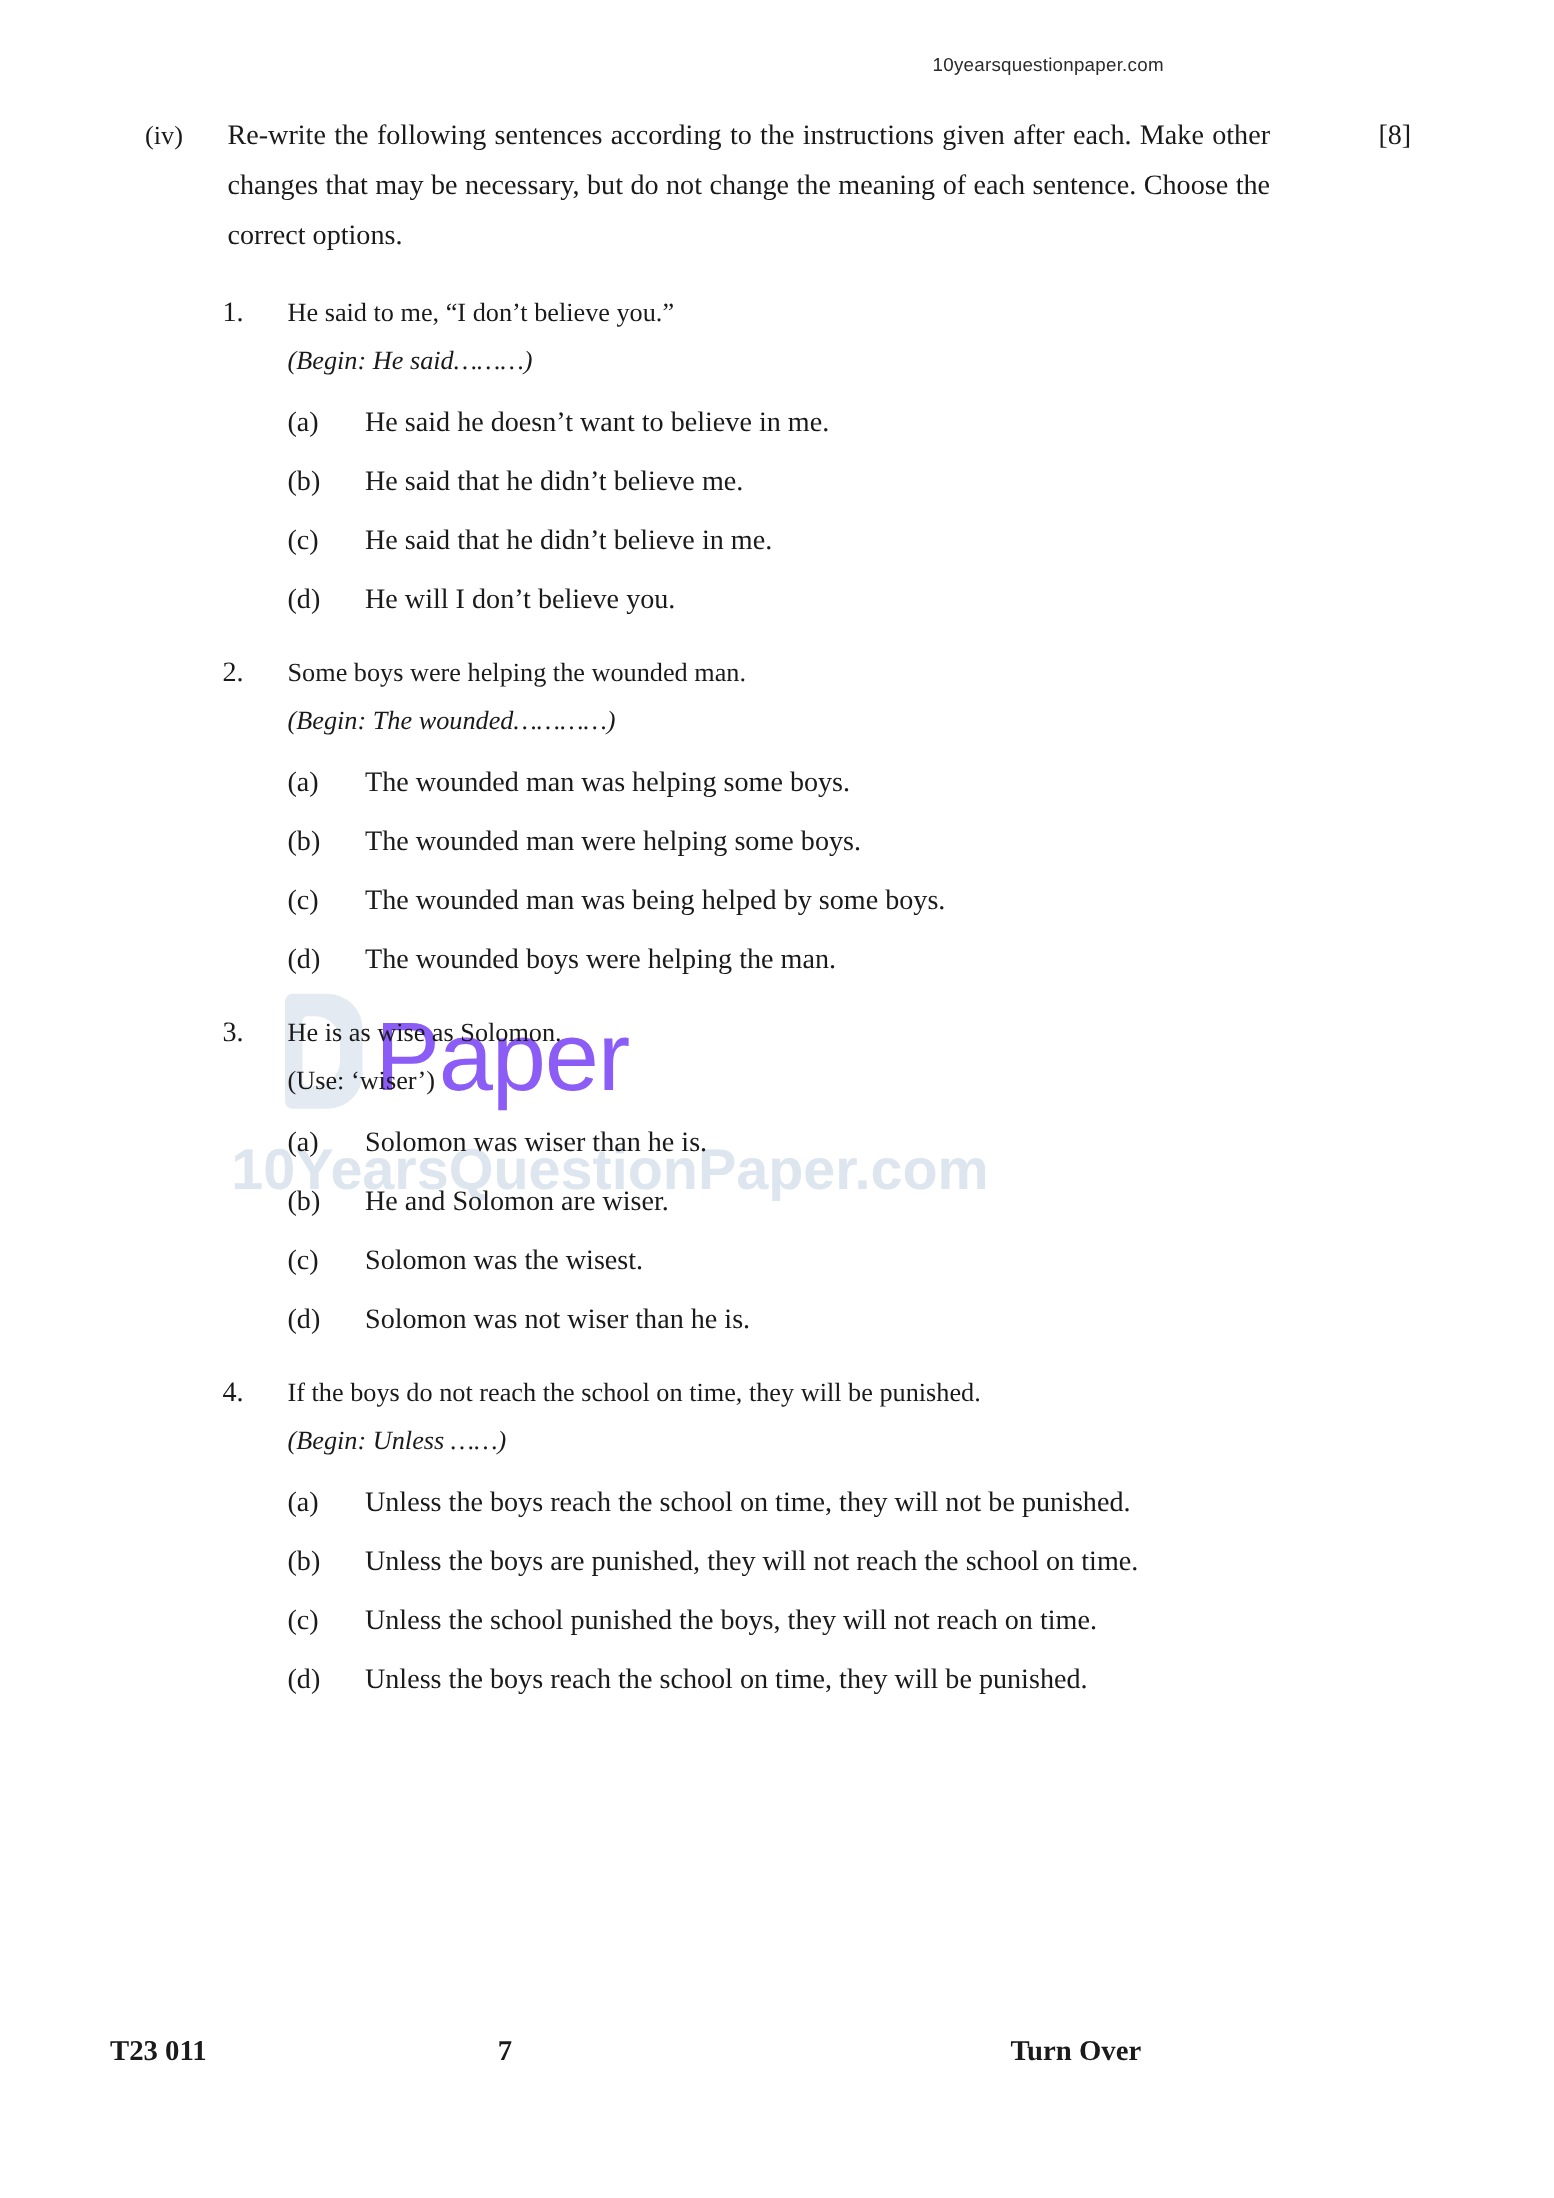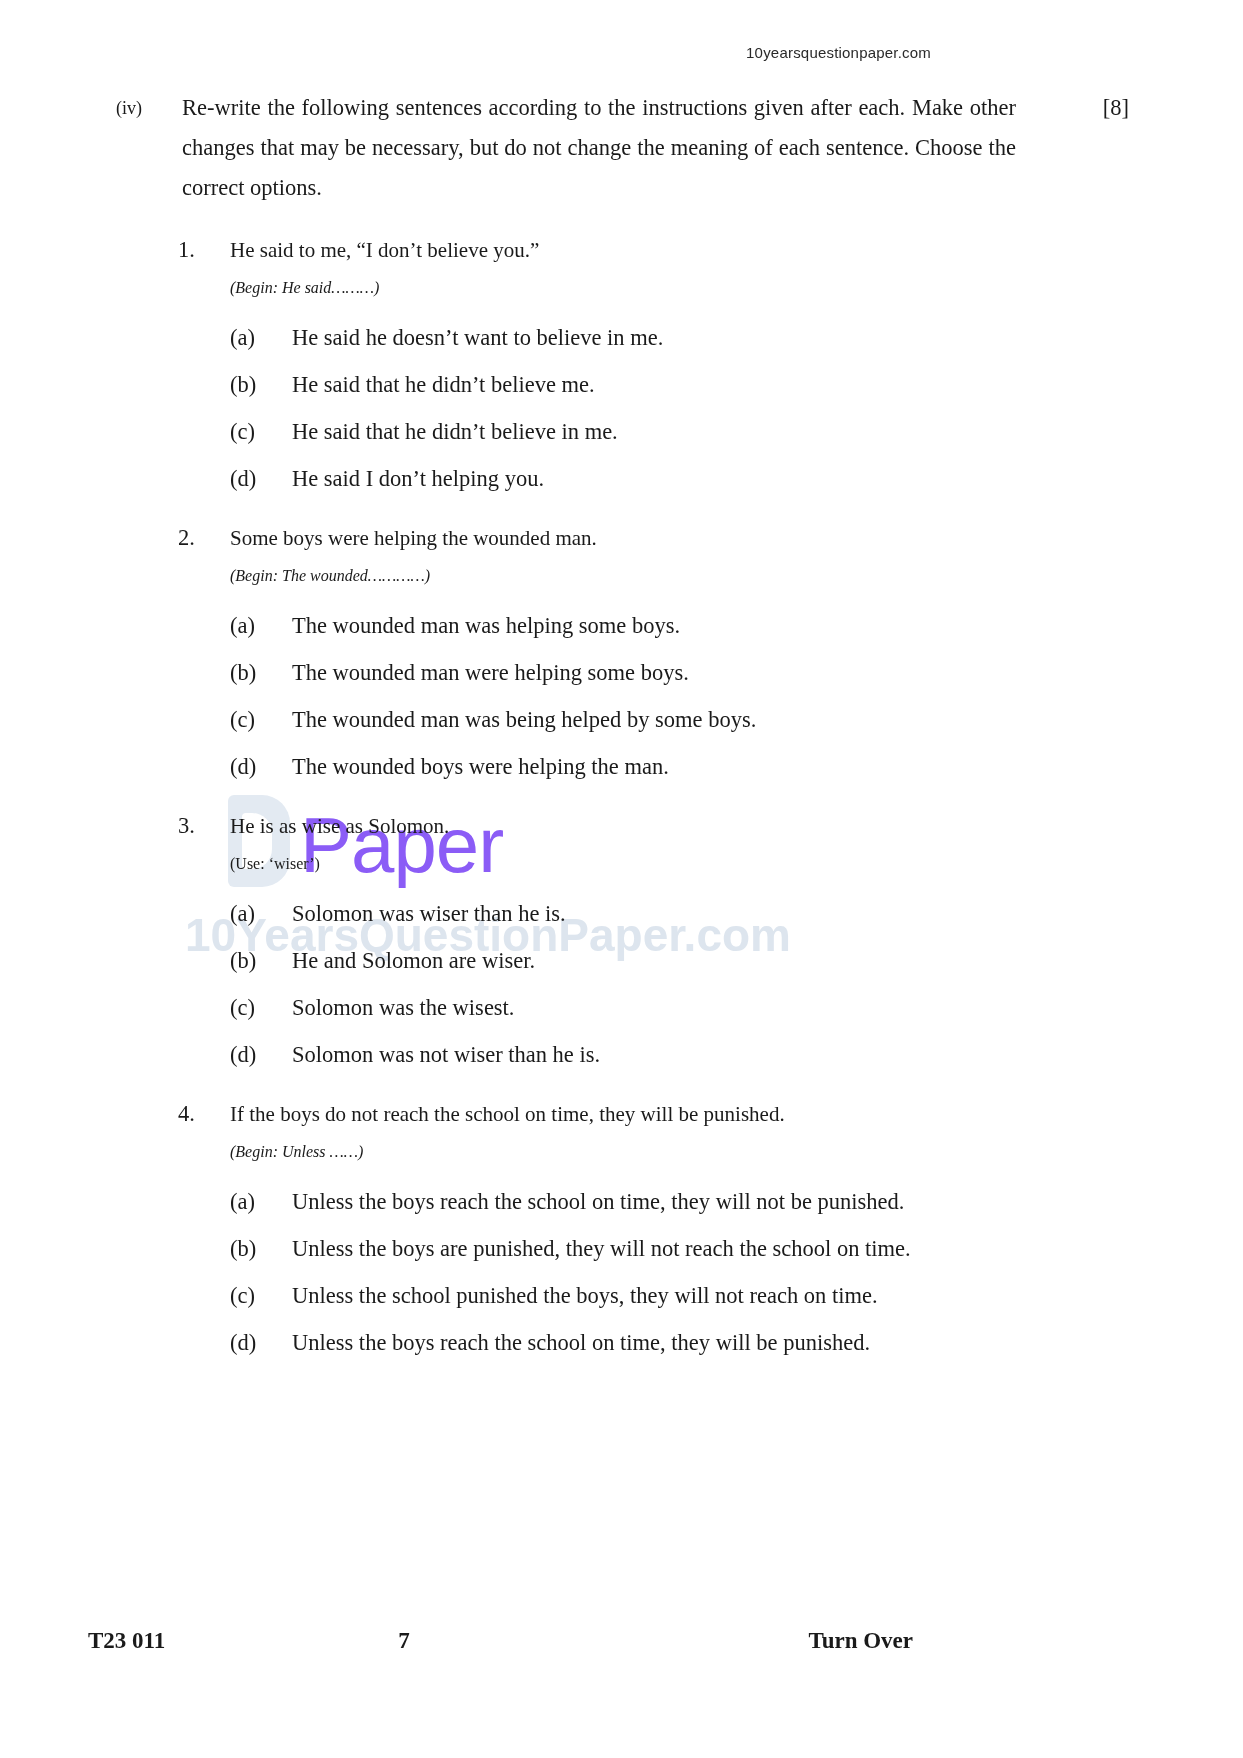--- a/index.html
+++ b/index.html
@@ -37,21 +37,21 @@
     width: 900px;
   }
   .q-block {
     display: flex;
     align-items: flex-start;
     position: relative;
   }
   .q-marker {
     width: 66px;
     flex: 0 0 66px;
-    font-size: 18px;
+    font-size: 21px;
     line-height: 40px;
   }
   .q-text {
     flex: 1 1 auto;
     font-size: 22.5px;
     line-height: 40px;
     text-align: justify;
   }
   .marks {
     position: absolute;
@@ -77,21 +77,21 @@
   }
   .num-body {
     flex: 1 1 auto;
   }
   .stem {
     font-size: 21px;
     line-height: 36px;
   }
   .instruction {
     font-style: italic;
-    font-size: 16px;
+    font-size: 21px;
     line-height: 40px;
   }
   .instruction.plain {
     font-style: normal;
   }
   .options {
     margin-top: 6px;
   }
   .opt {
     display: flex;
@@ -204,21 +204,21 @@
           <div class="opt">
             <div class="opt-label">(b)</div>
             <div class="opt-text">He said that he didn’t believe me.</div>
           </div>
           <div class="opt">
             <div class="opt-label">(c)</div>
             <div class="opt-text">He said that he didn’t believe in me.</div>
           </div>
           <div class="opt">
             <div class="opt-label">(d)</div>
-            <div class="opt-text">He said I don’t helping you.</div>
+            <div class="opt-text">He will I don’t believe you.</div>
           </div>
         </div>
       </div>
     </div>
 
     <div class="num-item">
       <div class="num-marker">2.</div>
       <div class="num-body">
         <div class="stem">Some boys were helping the wounded man.</div>
         <div class="instruction">(Begin: The wounded…………)</div>

